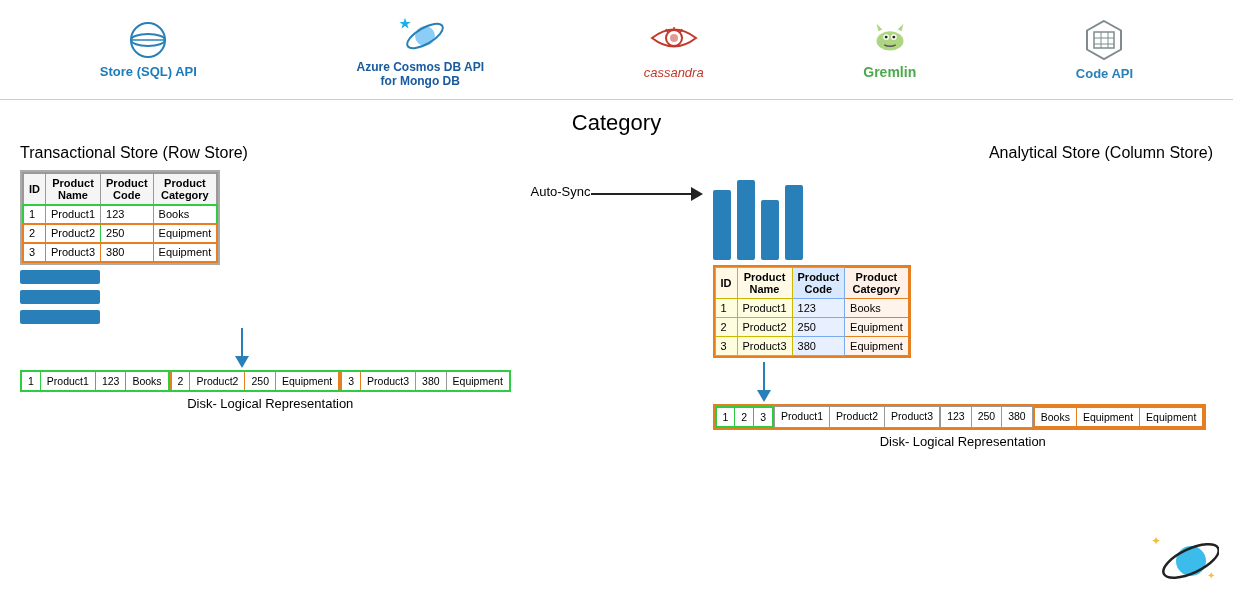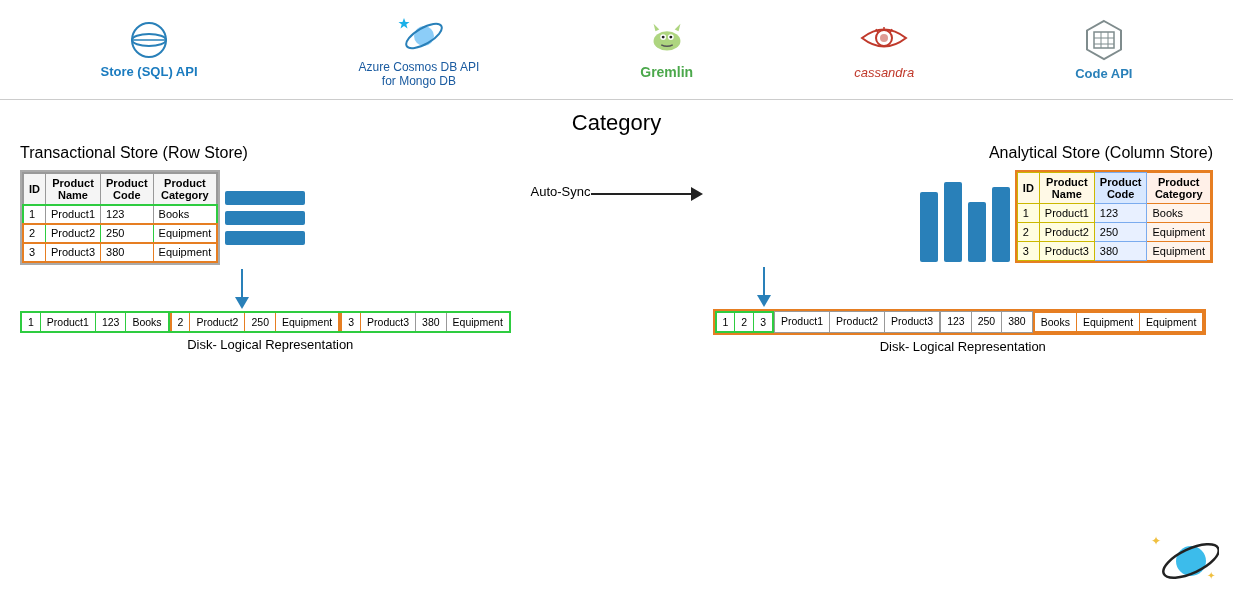--- a/index.html
+++ b/index.html
@@ -78,22 +78,23 @@
     }
 
     .store-title {
       font-size: 16px;
       font-weight: 400;
       margin-bottom: 8px;
     }
 
     .store-inner {
       display: flex;
-      align-items: center;
+      align-items: flex-start;
       gap: 5px;
+      flex-direction: column;
     }
 
     
     .data-table {
       border-collapse: collapse;
       font-size: 11px;
     }
     .data-table th, .data-table td {
       border: 1px solid #999;
       padding: 3px 5px;
@@ -231,55 +232,55 @@
     <div style="position:relative; width:50px; height:44px;">
       <svg width="50" height="44" viewBox="0 0 50 44">
 
         <circle cx="30" cy="24" r="10" fill="#5bb8f5" opacity="0.7"></circle>
 
         <ellipse cx="30" cy="24" rx="20" ry="8" fill="none" stroke="#2980b9" stroke-width="2" transform="rotate(-30 30 24)"></ellipse>
 
         <polygon points="10,6 11.5,10 15.5,10 12.3,12.6 13.5,16.5 10,14 6.5,16.5 7.7,12.6 4.5,10 8.5,10" fill="#1ab0e8"></polygon>
       </svg>
     </div>
-    <span class="label dark-blue" style="font-size:12px; color:#1a5ba0; font-weight:400; text-align:center;">Azure Cosmos DB API<br>for Mongo DB</span>
+    <span class="label dark-blue" style="font-size:12px; color:#1a5ba0; font-weight:700; text-align:center;">Azure Cosmos DB API<br>for Mongo DB</span>
+  </div>
+
+  <div class="nav-item">
+    <div>
+      <svg width="52" height="38" viewBox="0 0 52 38">
+
+        <path d="M4 19 Q26 2 48 19 Q26 36 4 19 Z" fill="none" stroke="#c0392b" stroke-width="2"></path>
+        <circle cx="26" cy="19" r="8" fill="none" stroke="#c0392b" stroke-width="2"></circle>
+        <circle cx="26" cy="19" r="4" fill="#c0392b" opacity="0.5"></circle>
+
+        <line x1="18" y1="10" x2="20" y2="14" stroke="#c0392b" stroke-width="1.5"></line>
+        <line x1="26" y1="8" x2="26" y2="12" stroke="#c0392b" stroke-width="1.5"></line>
+        <line x1="34" y1="10" x2="32" y2="14" stroke="#c0392b" stroke-width="1.5"></line>
+      </svg>
+    </div>
+    <span class="label orange" style="color:#c0392b; font-style:italic;">cassandra</span>
   </div>
 
   <div class="nav-item">
     <div class="icon-gremlin">
       <svg width="52" height="38" viewBox="0 0 52 38">
 
         <ellipse cx="26" cy="20" rx="14" ry="10" fill="#8bc34a" opacity="0.7"></ellipse>
         <circle cx="22" cy="16" r="3" fill="#fff"></circle>
         <circle cx="22" cy="16" r="1.5" fill="#222"></circle>
         <circle cx="30" cy="16" r="3" fill="#fff"></circle>
         <circle cx="30" cy="16" r="1.5" fill="#222"></circle>
         <path d="M20 24 Q26 27 32 24" fill="none" stroke="#555" stroke-width="1.5"></path>
 
         <polygon points="14,10 12,2 18,8" fill="#8bc34a" opacity="0.7"></polygon>
         <polygon points="38,10 40,2 34,8" fill="#8bc34a" opacity="0.7"></polygon>
       </svg>
     </div>
     <span class="label green" style="color:#4ba84b; font-weight:700;">Gremlin</span>
-  </div>
-
-  <div class="nav-item">
-    <div>
-      <svg width="52" height="38" viewBox="0 0 52 38">
-
-        <path d="M4 19 Q26 2 48 19 Q26 36 4 19 Z" fill="none" stroke="#c0392b" stroke-width="2"></path>
-        <circle cx="26" cy="19" r="8" fill="none" stroke="#c0392b" stroke-width="2"></circle>
-        <circle cx="26" cy="19" r="4" fill="#c0392b" opacity="0.5"></circle>
-
-        <line x1="18" y1="10" x2="20" y2="14" stroke="#c0392b" stroke-width="1.5"></line>
-        <line x1="26" y1="8" x2="26" y2="12" stroke="#c0392b" stroke-width="1.5"></line>
-        <line x1="34" y1="10" x2="32" y2="14" stroke="#c0392b" stroke-width="1.5"></line>
-      </svg>
-    </div>
-    <span class="label orange" style="color:#c0392b; font-style:italic;">cassandra</span>
   </div>
 
   <div class="nav-item">
     <div class="icon-table">
       <svg width="44" height="44" viewBox="0 0 44 44">
 
         <polygon points="22,3 39,12.5 39,31.5 22,41 5,31.5 5,12.5" fill="none" stroke="#7f8c8d" stroke-width="2"></polygon>
 
         <rect x="12" y="14" width="20" height="16" fill="none" stroke="#7f8c8d" stroke-width="1.5"></rect>
         <line x1="12" y1="20" x2="32" y2="20" stroke="#7f8c8d" stroke-width="1"></line>

